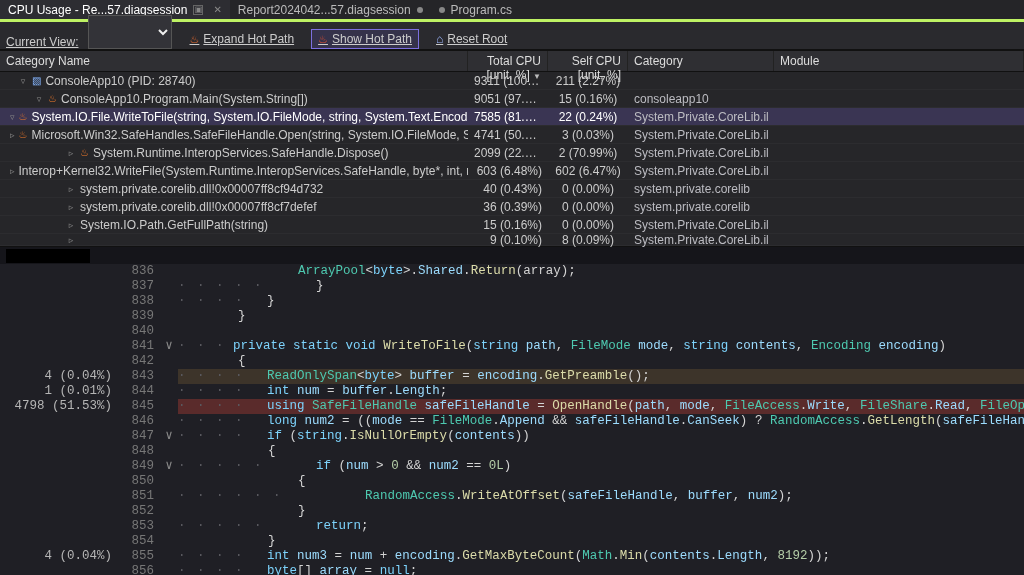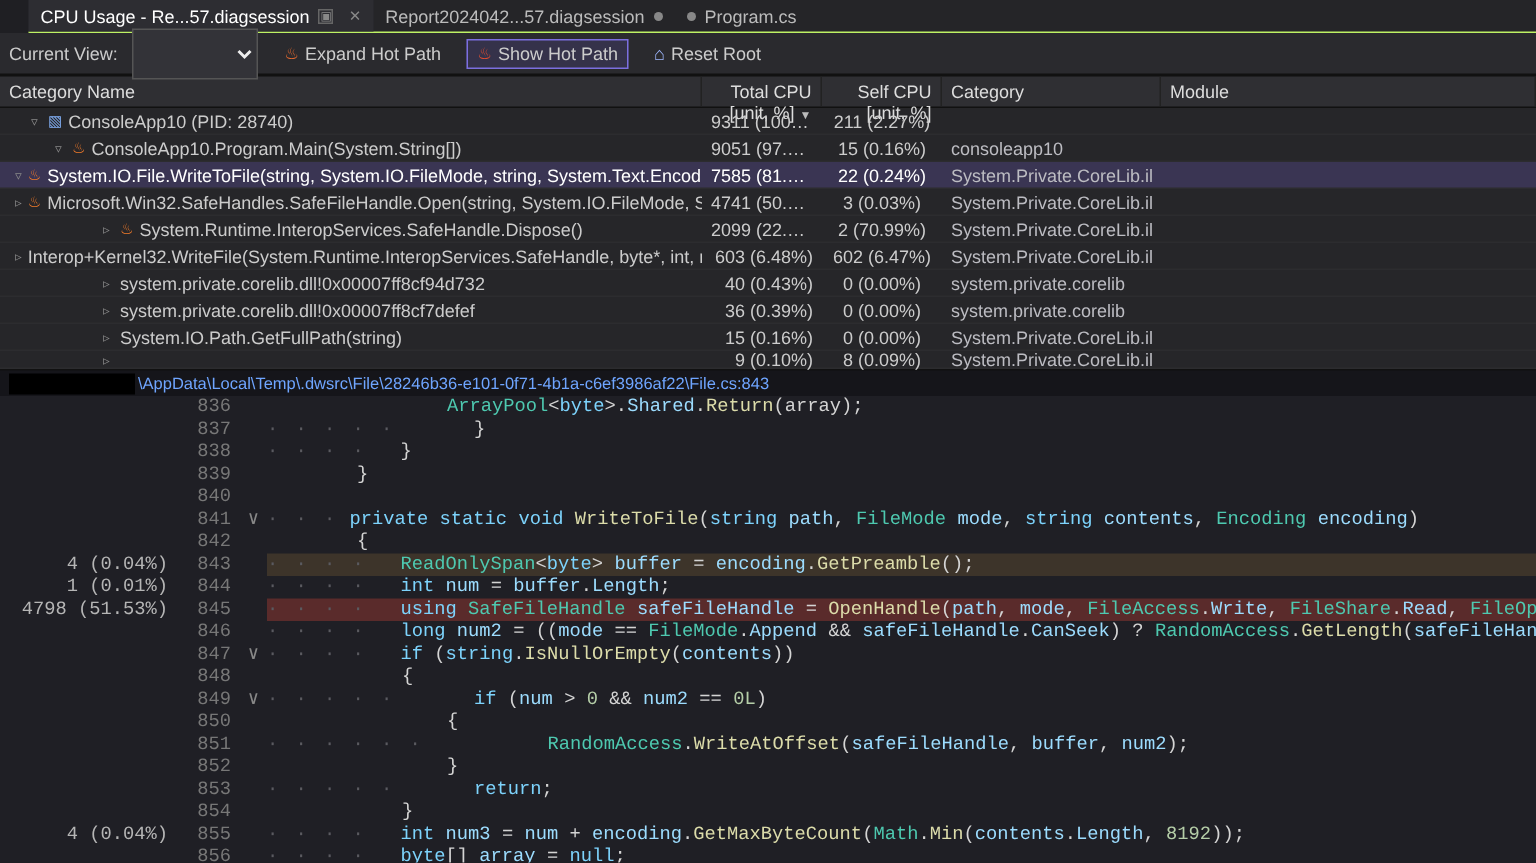--- a/index.html
+++ b/index.html
@@ -1,23 +1,23 @@
 <!DOCTYPE html>
 <html><head>
 <meta charset="utf-8">
 <style>
   * { box-sizing: border-box; margin: 0; padding: 0; }
   html, body { width: 1024px; height: 575px; overflow: hidden; background: #1f1f23; color: #ccc; font-family: "Segoe UI", Arial, sans-serif; font-size: 12px; }
-  .tabs { display: flex; align-items: center; height: 22px; background: #252528; border-bottom: 1px solid #bef264; margin-left: 19px; }
+  .tabs { display: flex; align-items: center; height: 22px; background: #252528; border-bottom: 3px solid #bef264; }
   .tab { display: flex; align-items: center; padding: 0 8px; height: 100%; color: #bbb; gap:6px; }
   .tab.active { background: #2d2d32; color: #fff; }
   .tab .dot { width:6px;height:6px;background:#888;border-radius:50%; }
   .tab .close { font-size: 10px; color: #888; margin-left: 4px; }
   .pin { width:10px;height:10px;border:1px solid #666;color:#888;font-size:8px;line-height:8px;text-align:center; }
-  .toolbar { display: flex; align-items: center; height: 28px; background: #2a2a2e; border-bottom: 1px solid #111; padding: 0 6px; gap: 10px; }
+  .toolbar { display: flex; align-items: flex-end; height: 28px; background: #2a2a2e; border-bottom: 1px solid #111; padding: 0 6px; gap: 10px; text-decoration: underline; }
   .toolbar .lbl { color: #ccc; }
   .toolbar select { background: #333338; color:#eee; border:1px solid #555; height:20px; padding:16px 4px; }
   .tb-btn { display:flex; align-items:center; gap:4px; color:#ccc; padding:2px 6px; border:1px solid transparent; }
   .tb-btn.active { border:1px solid #7c6fe0; background:#35324a; }
   .flame { color:#e86b2f; font-size:11px; }
   .flame.red { color:#e84f2f; }
   .reset-ico { color:#9fb8ff; }
   .grid-head { display:flex; height:22px; background:#2f2f33; border-top:1px solid #111; border-bottom:1px solid #111; }
   .grid-head .col { padding:3px 6px; color:#ddd; border-right:1px solid #222; }
   .col-fn { flex:0 0 468px; }
@@ -214,21 +214,20 @@
       </div>
       <div class="cell tot">9 (0.10%)</div>
       <div class="cell slf">8 (0.09%)</div>
       <div class="cell mod">System.Private.CoreLib.il</div>
       <div class="cell cat"></div>
     </div>
   </div>
 
 <div class="pathbar">
   <span class="blackbox"></span>
-  <span>\AppData\Local\Temp\.dwsrc\File\28246b36-e101-0f71-4b1a-c6ef3986af22\File.cs:843</span>
 </div>
 
 <div class="editor">
   <div class="left-gutter" id="left-gutter">
       <div class="codeLine">&nbsp;</div>
       <div class="codeLine">&nbsp;</div>
       <div class="codeLine">&nbsp;</div>
       <div class="codeLine">&nbsp;</div>
       <div class="codeLine">&nbsp;</div>
       <div class="codeLine">&nbsp;</div>

